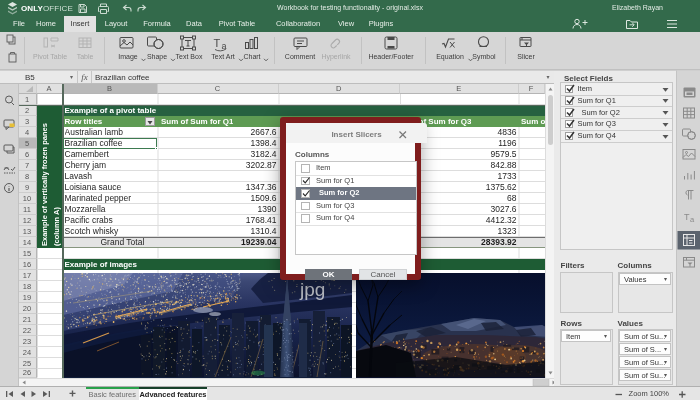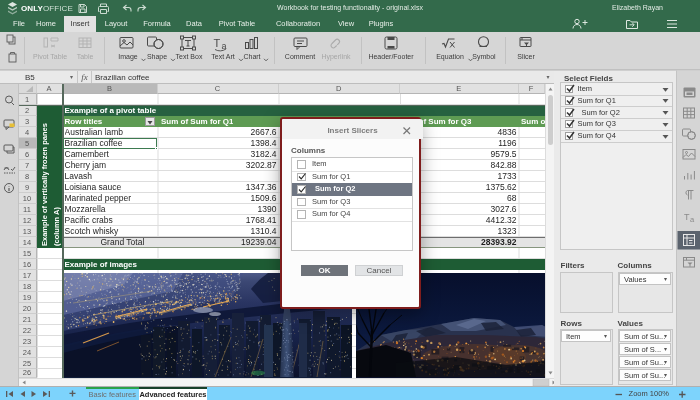--- a/index.html
+++ b/index.html
@@ -38,29 +38,29 @@
 
 
 #vscroll { left:544.5px; top:84px; width:9px; height:293.5px; background:#f4f4f4; border-left:1px solid #dcdcdc; }
 #hscroll { left:18.5px; top:377.5px; width:540px; height:8px; background:#f4f4f4; border-top:1px solid #dcdcdc; }
 
 
 #rpanel { left:553.5px; top:69.5px; width:122.5px; height:316px; background:#eaeaea; border-top:1px solid #cfcfcf; }
 #ricons { left:676px; top:69.5px; width:24px; height:316px; background:#d5d5d5; border-left:1px solid #c4c4c4; border-top:1px solid #cfcfcf; }
 
 
-#statusbar { left:0; top:385.5px; width:700px; height:14.5px; background:#7dd3fc; border-top:1px solid #b0b0b0; }
+#statusbar { left:0; top:385.5px; width:700px; height:14.5px; background:#e5e5e5; border-top:1px solid #b0b0b0; }
 
 .panlabel { position:absolute; font-size:8px; font-weight:bold; color:#444; }
 .pbox { position:absolute; background:#e7e7e7; border:1px solid #c6c6c6; }
 .pdrop { position:absolute; background:#fdfdfd; border:1px solid #c3c3c3; font-size:7.5px; color:#333; line-height:11px; padding-left:4px; white-space:nowrap; }
 .pdrop .car { position:absolute; right:3px; top:0; color:#555; font-size:6px; }
 
 
-#dialog { left:280px; top:117px; width:141px; height:192px; background:#fcfcfc; border:2px solid #7f1d1d; border-radius:3px; box-shadow:0 5px 18px rgba(0,0,0,0.35); }
+#dialog { left:280px; top:117px; width:141px; height:163px; background:#fcfcfc; border:6px solid #7f1d1d; border-radius:3px; box-shadow:0 5px 18px rgba(0,0,0,0.35); }
 </style>
 </head>
 <body>
 <div id="app">
 <div class="abs" id="topbar">
   <svg width="700" height="16" style="position:absolute;left:0;top:0;">
     <g fill="#dce6df">
       <path d="M12.5 2 L17 4.5 L12.5 7 L8 4.5 Z"></path>
       <path d="M8 6.8 L12.5 9.3 L17 6.8 L17 8.3 L12.5 10.8 L8 8.3 Z" opacity="0.8"></path>
       <path d="M8 10.5 L12.5 13 L17 10.5 L17 12 L12.5 14.5 L8 12 Z" opacity="0.55"></path>
@@ -310,21 +310,21 @@
 <div class="cell" style="left:139px;top:120px;width:119px;line-height:11px;text-align:right;">1390</div>
 <div class="cell" style="left:381.5px;top:120px;width:116.5px;line-height:11px;text-align:right;">3027.6</div>
 <div class="cell" style="left:46px;top:131px;width:92px;line-height:11px;">Pacific crabs</div>
 <div class="cell" style="left:139px;top:131px;width:119px;line-height:11px;text-align:right;">1768.41</div>
 <div class="cell" style="left:381.5px;top:131px;width:116.5px;line-height:11px;text-align:right;">4412.32</div>
 <div class="cell" style="left:46px;top:142px;width:92px;line-height:11px;">Scotch whisky</div>
 <div class="cell" style="left:139px;top:142px;width:119px;line-height:11px;text-align:right;">1310.4</div>
 <div class="cell" style="left:381.5px;top:142px;width:116.5px;line-height:11px;text-align:right;">1323</div>
 <div class="abs" style="left:44px;top:153px;width:482px;height:11px;background:#e4e4e4;border-top:1px solid #6d6d6d;border-bottom:1px solid #87967f;"></div>
 <div class="cell" style="left:46px;top:153px;width:92px;line-height:10px;font-weight:normal;margin-left:36px;">Grand Total</div>
-<div class="cell" style="left:139px;top:153px;width:119px;line-height:10px;text-align:right;font-weight:normal;">19239.04</div>
+<div class="cell" style="left:139px;top:153px;width:119px;line-height:10px;text-align:right;font-weight:bold;">19239.04</div>
 <div class="cell" style="left:381.5px;top:153px;width:116.5px;line-height:10px;text-align:right;font-weight:bold;">28393.92</div>
 <div class="cell" style="left:44px;top:175px;width:482px;height:11px;background:#1e5c34;color:#fff;font-weight:bold;font-size:8px;line-height:11px;padding-left:2px;">Example of images</div>
 <div class="abs" id="photoL" style="left:44px;top:188.5px;width:289px;height:105px;background:#101d3a;overflow:hidden;">
         <svg width="289" height="104" style="position:absolute;left:0;top:0;">
 <defs>
 <linearGradient id="skyL" x1="0" y1="0" x2="0" y2="1">
               <stop offset="0" stop-color="#4e5a88"></stop>
               <stop offset="0.08" stop-color="#3c4874"></stop>
               <stop offset="0.28" stop-color="#2a3562"></stop>
               <stop offset="0.6" stop-color="#18234a"></stop>

